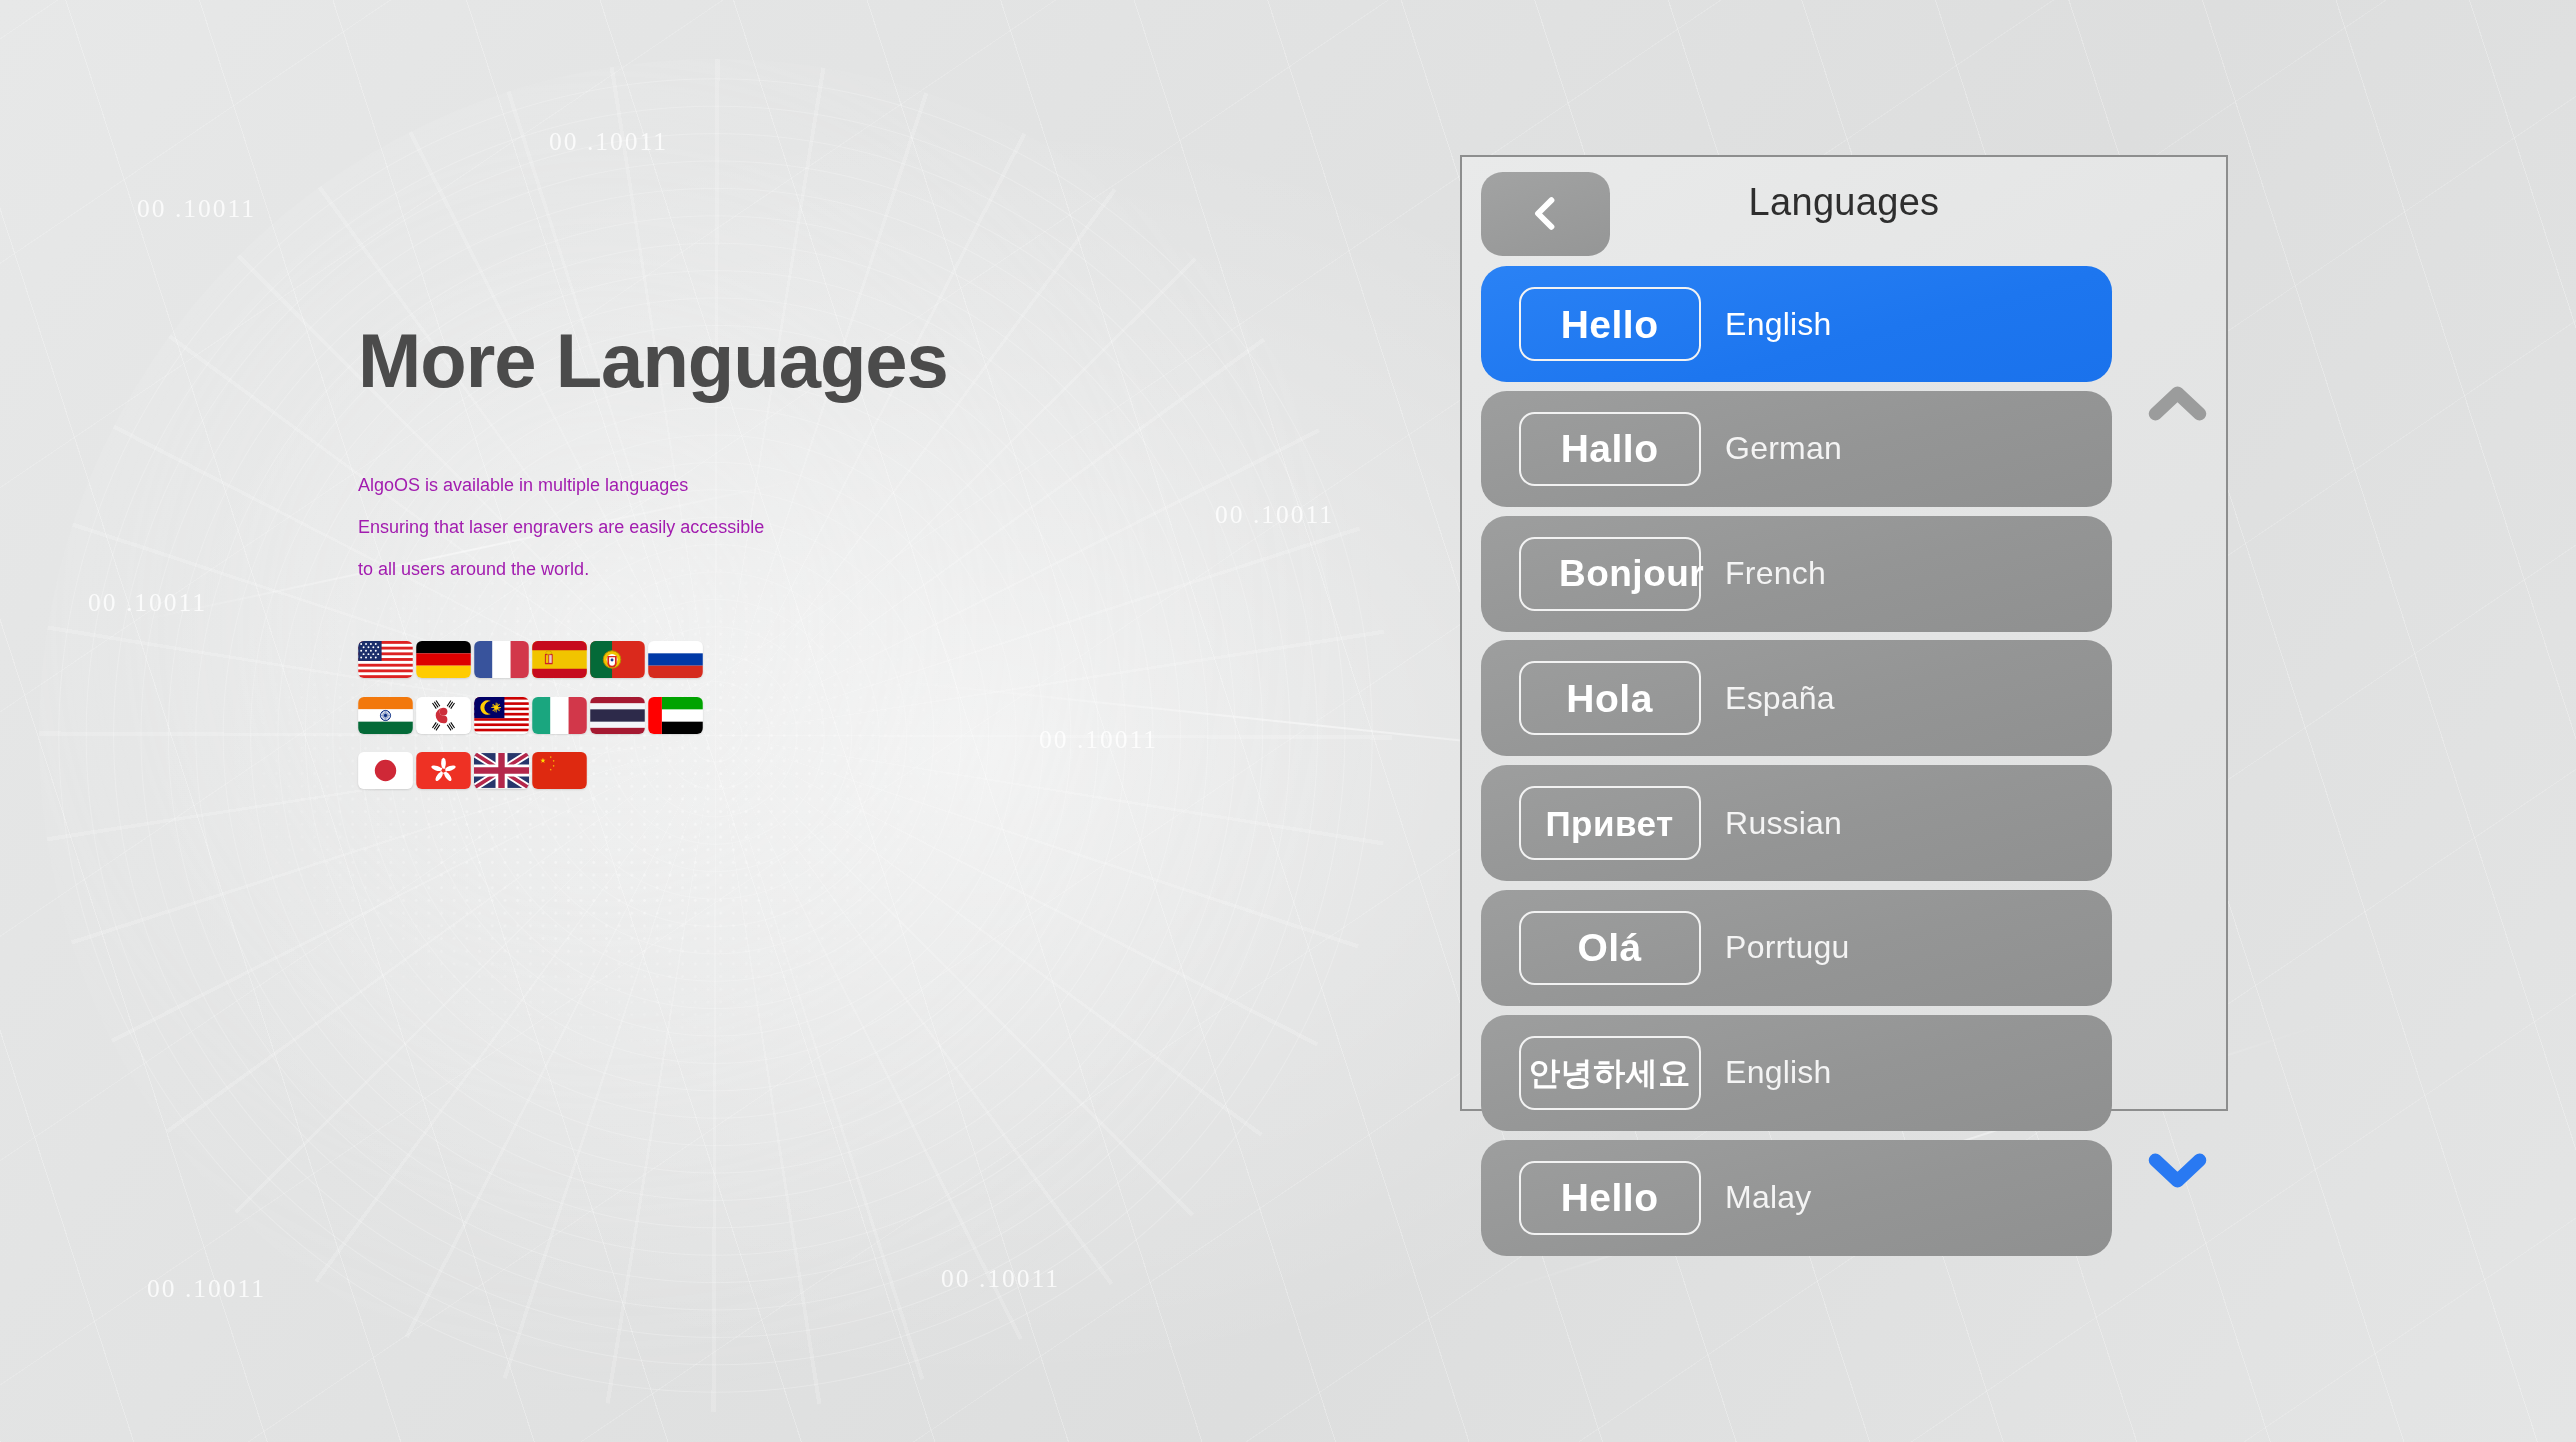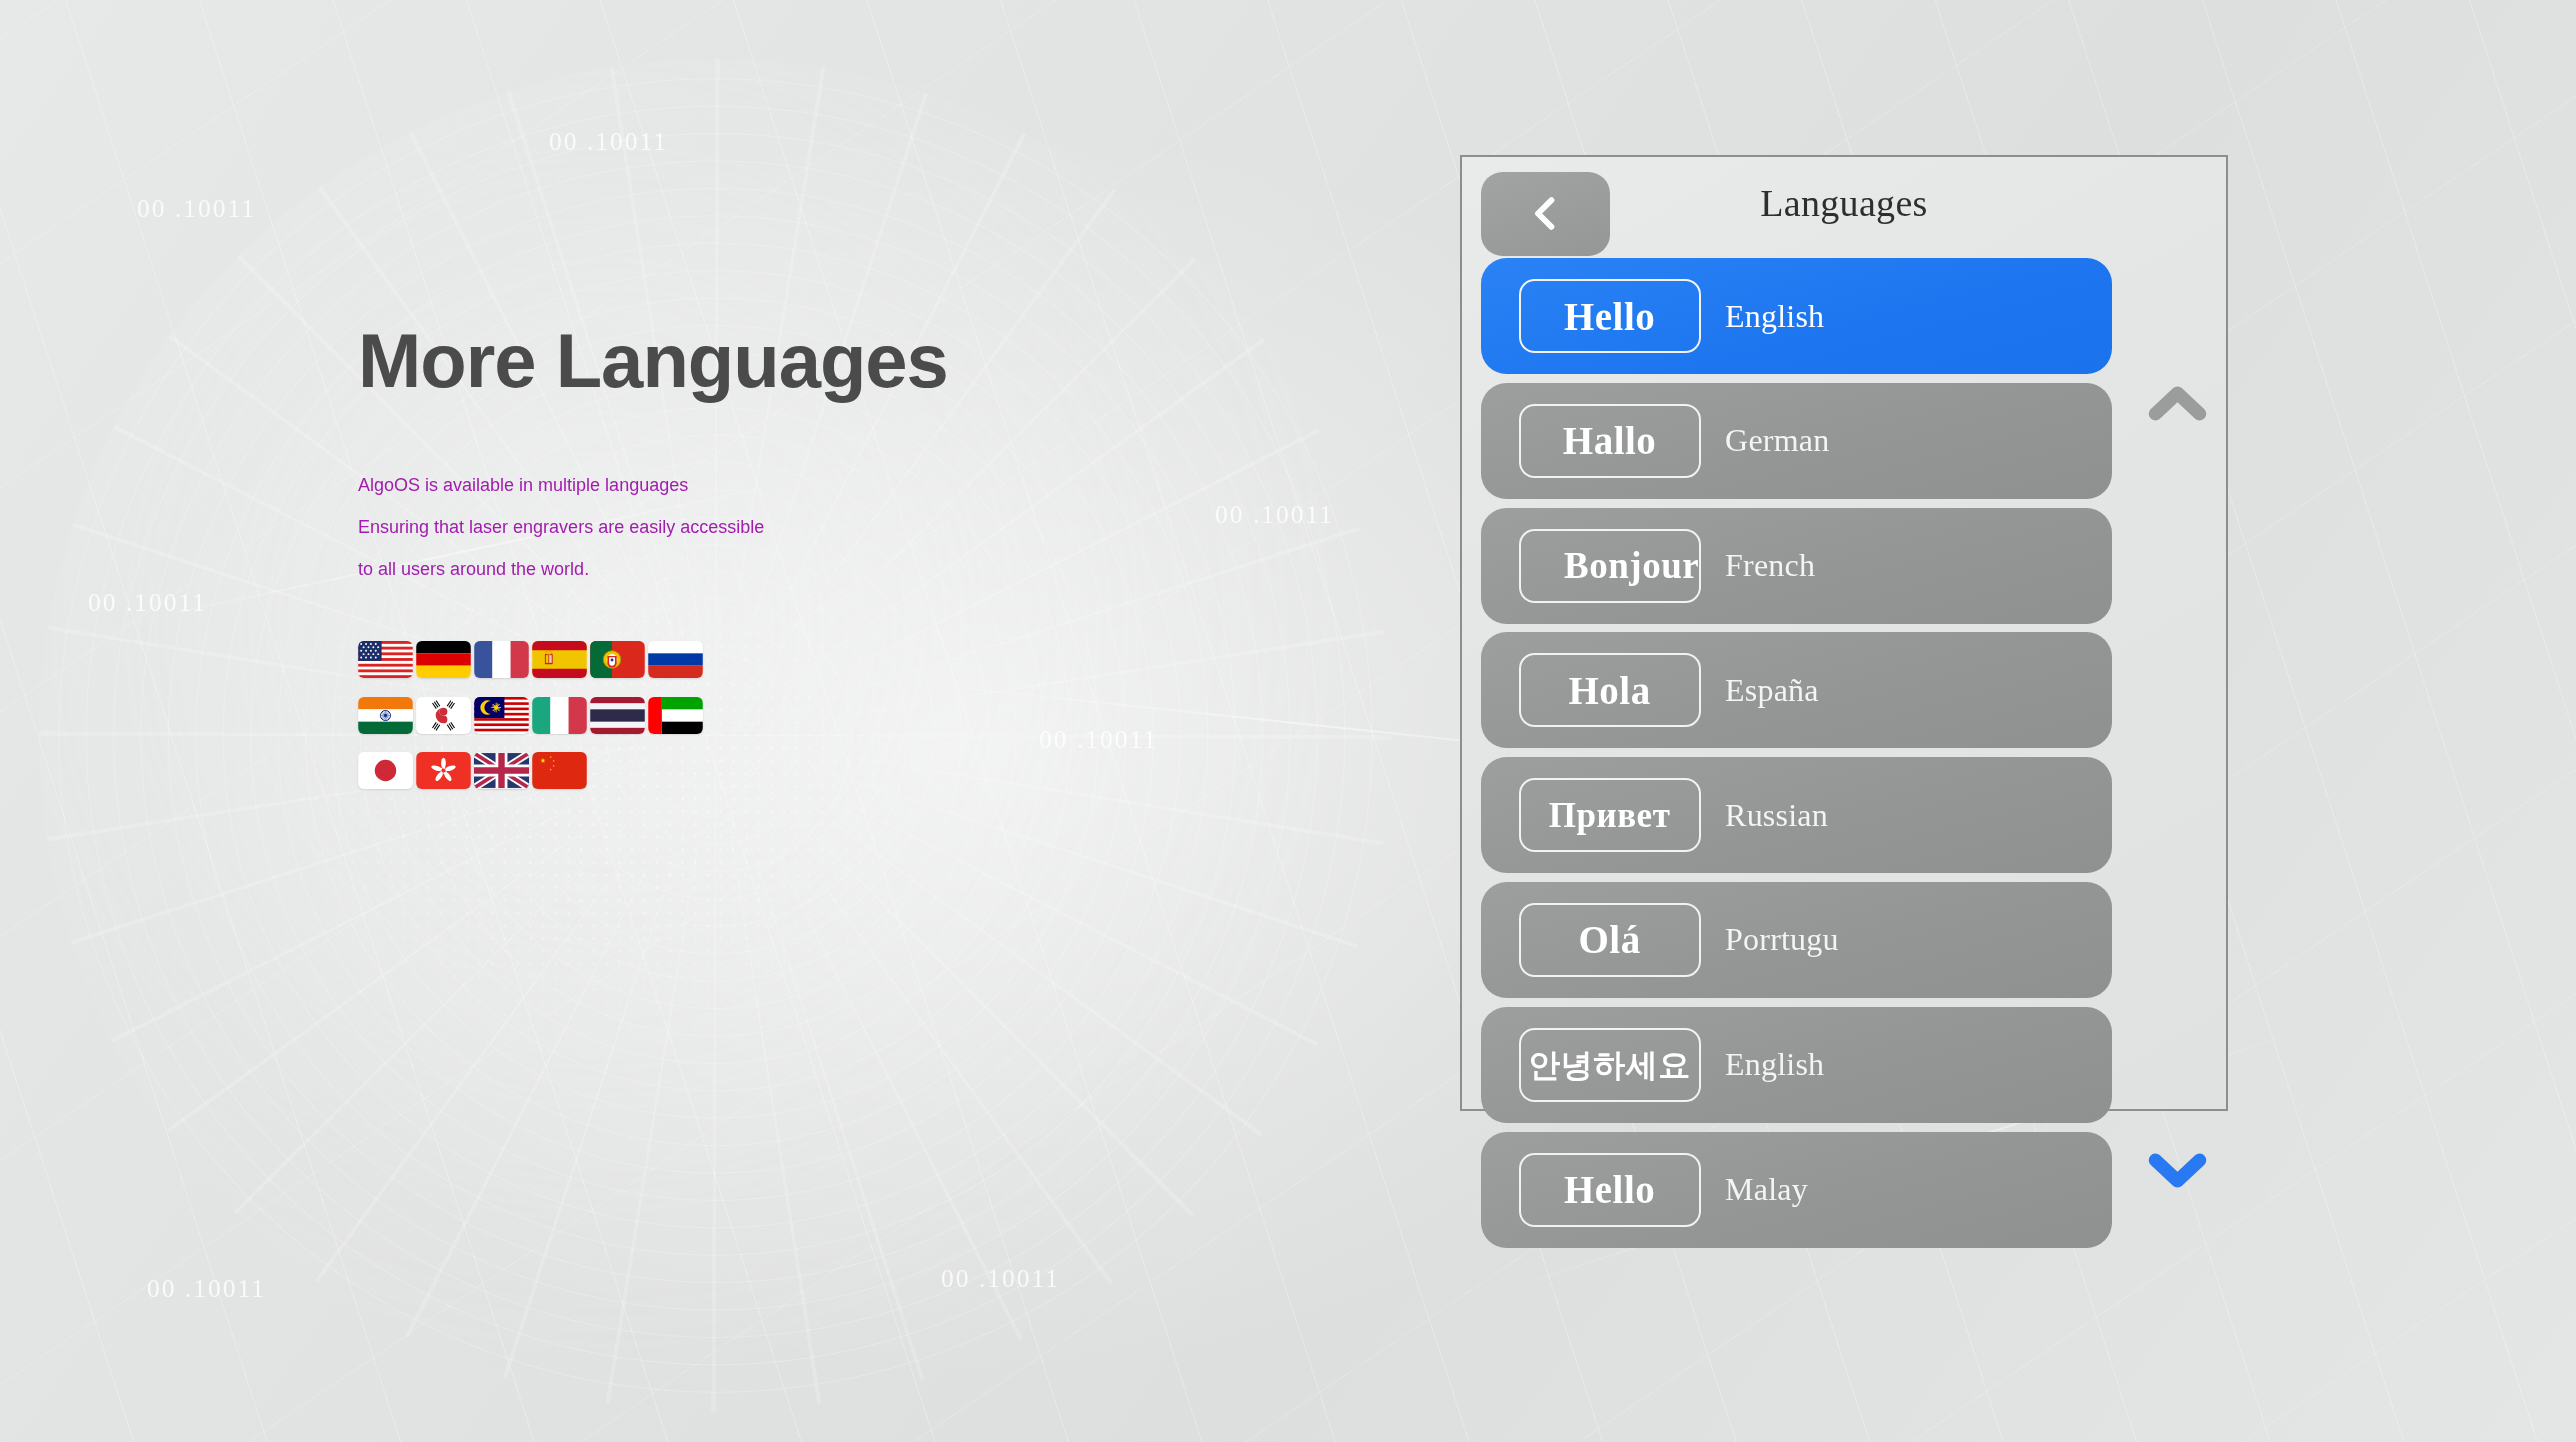--- a/index.html
+++ b/index.html
@@ -63,34 +63,34 @@
   .flag-row{display:flex;gap:1px;margin-bottom:18.6px;}
   .flag{
     width:55px;height:37px;border-radius:5.9px;overflow:hidden;position:relative;
     box-shadow:0 1px 2px rgba(0,0,0,.12);flex:0 0 auto;
   }
   .f-sp{width:1px;flex:0 0 auto;}
   
   #panel{
     position:absolute;left:1460px;top:155px;width:768px;height:956px;
     background:linear-gradient(150deg,#e9eaea 0%,#e4e5e5 40%,#e0e1e1 100%);
-    border:2.9px solid #8d8e8e;box-sizing:border-box;font-family:Liberation Serif, serif;
+    border:2.9px solid #8d8e8e;box-sizing:border-box;
   }
   #panel-head{position:relative;height:101px;}
   #back-btn{
     position:absolute;left:18.6px;top:14.7px;width:129px;height:84px;border-radius:21.6px;
     background:linear-gradient(160deg,#a2a3a3,#959696);display:flex;align-items:center;justify-content:center;
     cursor:pointer;
   }
   #back-btn svg{width:41px;height:41px;}
   #panel-title{
     position:absolute;left:0;right:0;top:23.5px;text-align:center;
     font-size:38px;color:#2e2e2e;letter-spacing:0.3px;
   }
-  #list{position:absolute;left:18.6px;top:101px;width:631px;}
+  #list{position:absolute;left:18.6px;top:109px;width:631px;}
   .lang-row{
     height:116px;border-radius:25.5px;margin-bottom:8.8px;display:flex;align-items:center;
     background:linear-gradient(165deg,#9d9e9e 0%,#949595 55%,#8f9090 100%);
     cursor:pointer;position:relative;
   }
   .lang-row.selected{background:linear-gradient(165deg,#2a82f5 0%,#1d76ef 60%,#1a72ec 100%);}
   .chip{
     margin-left:38px;width:182px;height:74px;border:2.9px solid #f2f2f2;border-radius:15.7px;
     display:flex;align-items:center;justify-content:center;box-sizing:border-box;flex:0 0 auto;
   }

